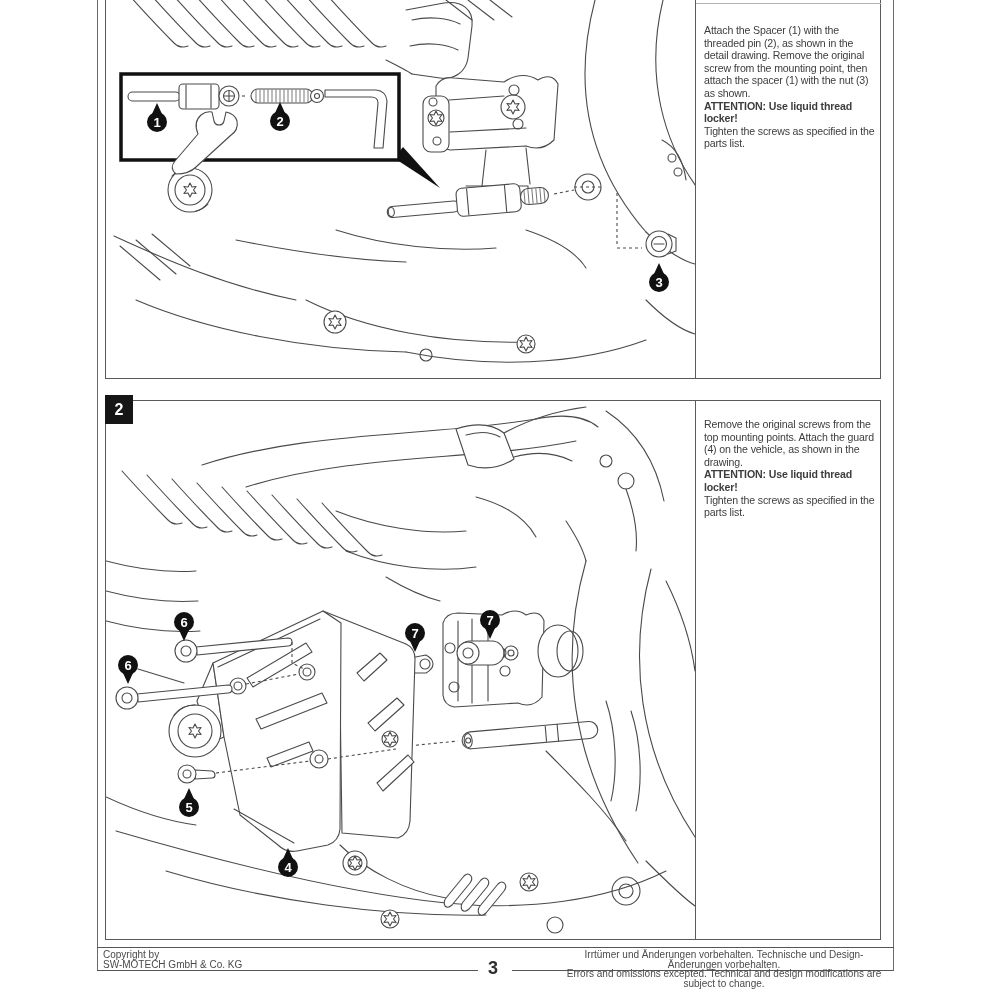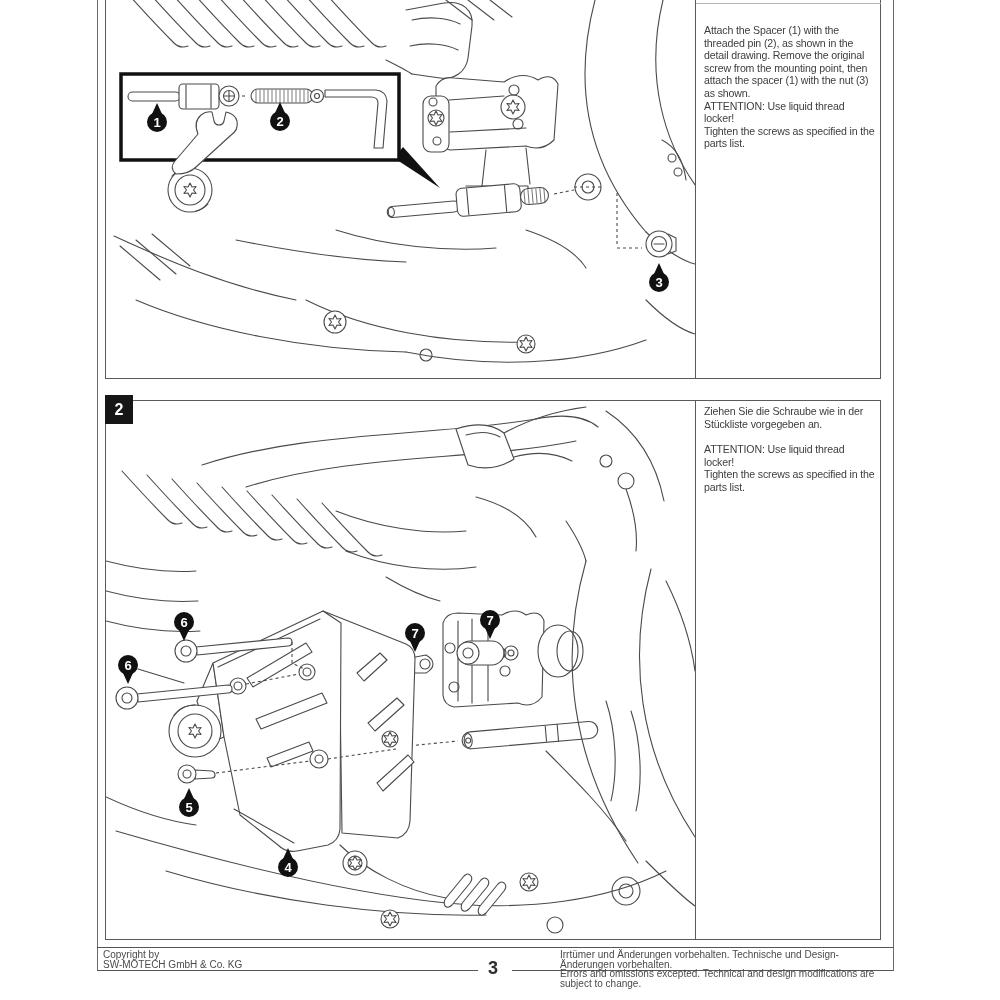--- a/index.html
+++ b/index.html
@@ -11,21 +11,21 @@
   .panel{position:absolute;left:105px;width:776px;background:#fff;box-sizing:border-box;}
   #panel1{top:0;height:379px;border-left:1px solid #5a5a5a;border-right:1px solid #5a5a5a;border-bottom:1px solid #5a5a5a;}
   #panel2{top:400px;height:540px;border:1px solid #5a5a5a;}
   .draw-area{position:absolute;left:0;top:0;overflow:hidden;}
   .text-col{
     position:absolute;left:589px;top:0;bottom:0;width:186px;
     border-left:1px solid #5a5a5a;box-sizing:border-box;
     padding:4px 6px 0 8px;
   }
   .instr{font-size:10.6px;line-height:12.6px;letter-spacing:-0.15px;margin:0;}
-  .attn{font-weight:normal;}
+  .attn{font-weight:bold;}
   .gap{height:13px;}
   #panel1 .text-col{padding-top:24px;}
   .remnant-line{position:absolute;left:589px;top:3px;width:186px;height:1px;background:#b5b5b5;}
   .badge{
     position:absolute;left:105px;top:395px;width:28px;height:29px;background:#161616;
     color:#fff;font-weight:bold;font-size:16px;display:flex;align-items:center;justify-content:center;
     z-index:5;
   }
   svg{display:block;}
   svg .ln{fill:none;stroke:#4a4a4a;stroke-width:1.1;stroke-linecap:round;stroke-linejoin:round;}
@@ -379,31 +379,31 @@
         <text class="mtxt" x="309" y="236.5">7</text>
       </g>
       <g>
         <path class="blk" d="M379,227 L384,238 L389,227 Z"></path>
           <circle class="blk" cx="384" cy="219" r="10"></circle>
         <text class="mtxt" x="384" y="223.5">7</text>
       </g>
     </svg>
   </div>
   <div class="text-col">
-    <p class="instr">Ziehen Sie die Schraube wie in der Stückliste vorgegeben an.</p>
     <div class="gap"></div>
+    <p class="instr">Remove the original screws from the top mounting points. Attach the guard (4) on the vehicle, as shown in the drawing.</p>
     <p class="instr attn">ATTENTION: Use liquid thread locker!</p>
     <p class="instr">Tighten the screws as specified in the parts list.</p>
   </div>
 </div>
 
 <div class="footer-rule" style="left:97px;top:947px;width:797px;"></div>
 <div class="foot-small" style="left:103px;top:950px;">
   <div>Copyright by</div>
   <div>SW-MOTECH GmbH &amp; Co. KG</div>
 </div>
 <div class="footer-rule" style="left:97px;top:970px;width:381px;"></div>
 <div class="page-num" style="left:488px;top:958px;">3</div>
 <div class="footer-rule" style="left:512px;top:970px;width:381px;"></div>
-<div class="foot-small" style="left:560px;top:950px;width:328px;text-align:left;">
+<div class="foot-small" style="left:560px;top:950px;width:328px;text-align:center;">
   <div>Irrtümer und Änderungen vorbehalten. Technische und Design-Änderungen vorbehalten.</div>
   <div>Errors and omissions excepted. Technical and design modifications are subject to change.</div>
 </div>
 
 </body></html>

